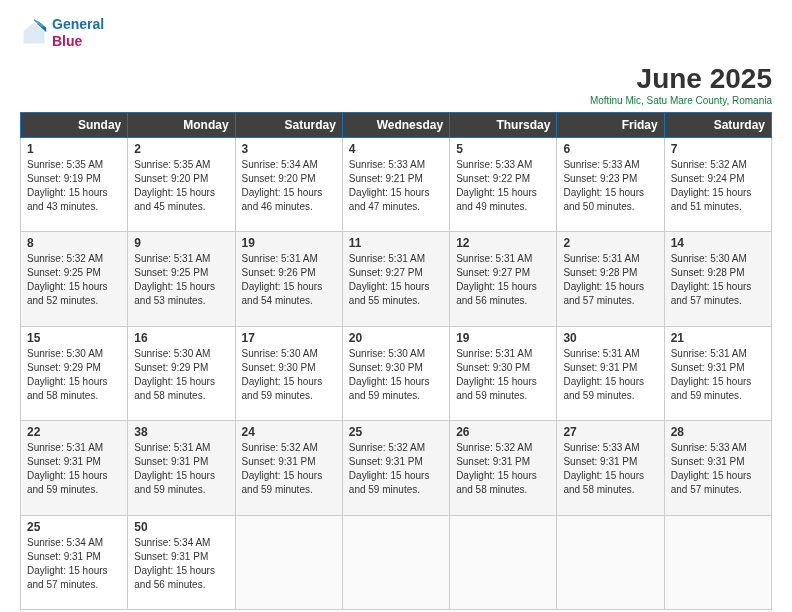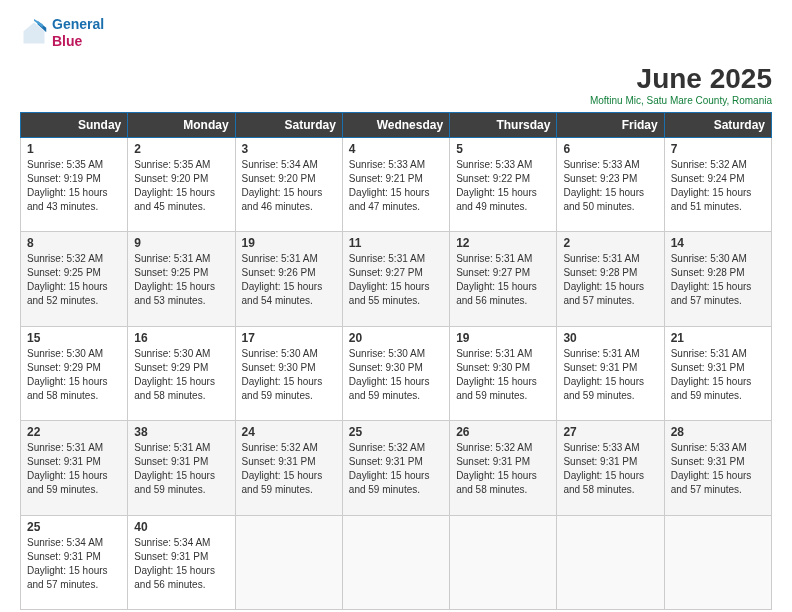--- a/index.html
+++ b/index.html
@@ -248,21 +248,21 @@
           <div class="day-number">28</div>
           <div class="day-detail">Sunrise: 5:33 AM<br>Sunset: 9:31 PM<br>Daylight: 15 hours and 57 minutes.</div>
         </td>
         </tr>
         <tr>
           <td>
           <div class="day-number">25</div>
           <div class="day-detail">Sunrise: 5:34 AM<br>Sunset: 9:31 PM<br>Daylight: 15 hours and 57 minutes.</div>
         </td>
           <td>
-          <div class="day-number">40</div>
+          <div class="day-number">50</div>
           <div class="day-detail">Sunrise: 5:34 AM<br>Sunset: 9:31 PM<br>Daylight: 15 hours and 56 minutes.</div>
         </td>
           <td class="empty-cell"></td>
           <td class="empty-cell"></td>
           <td class="empty-cell"></td>
           <td class="empty-cell"></td>
           <td class="empty-cell"></td>
         </tr>
       </tbody>
   </table>

